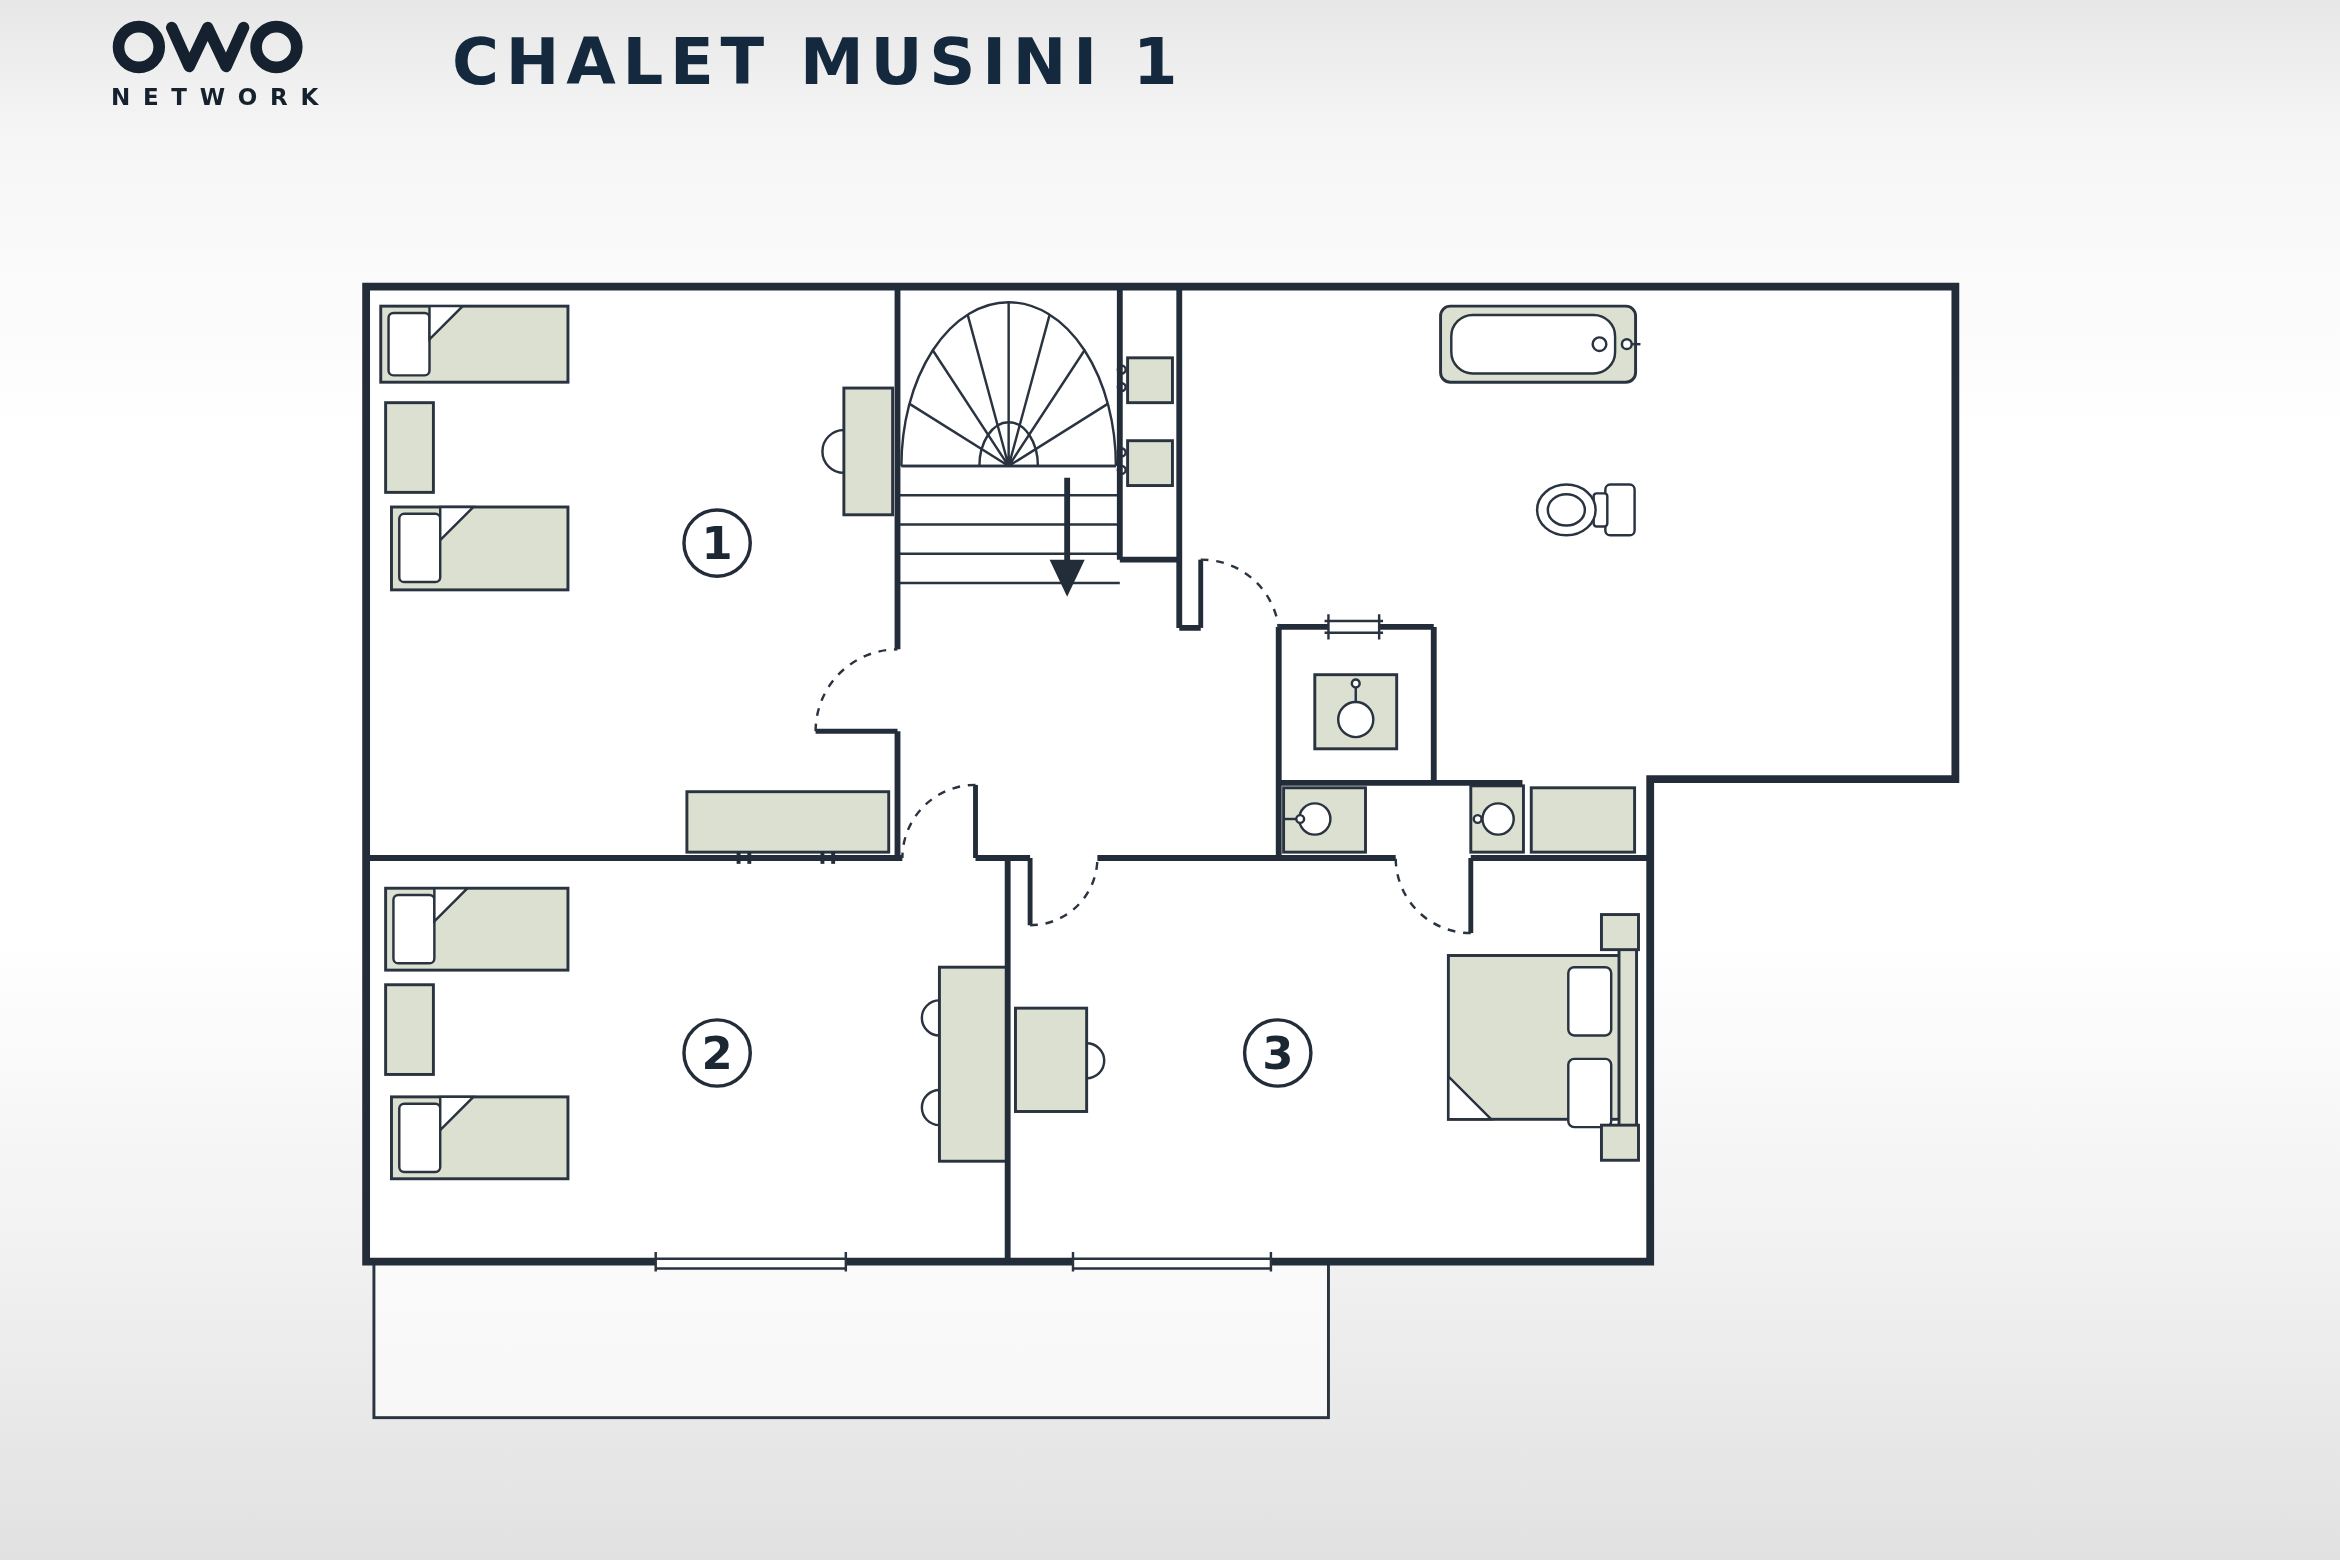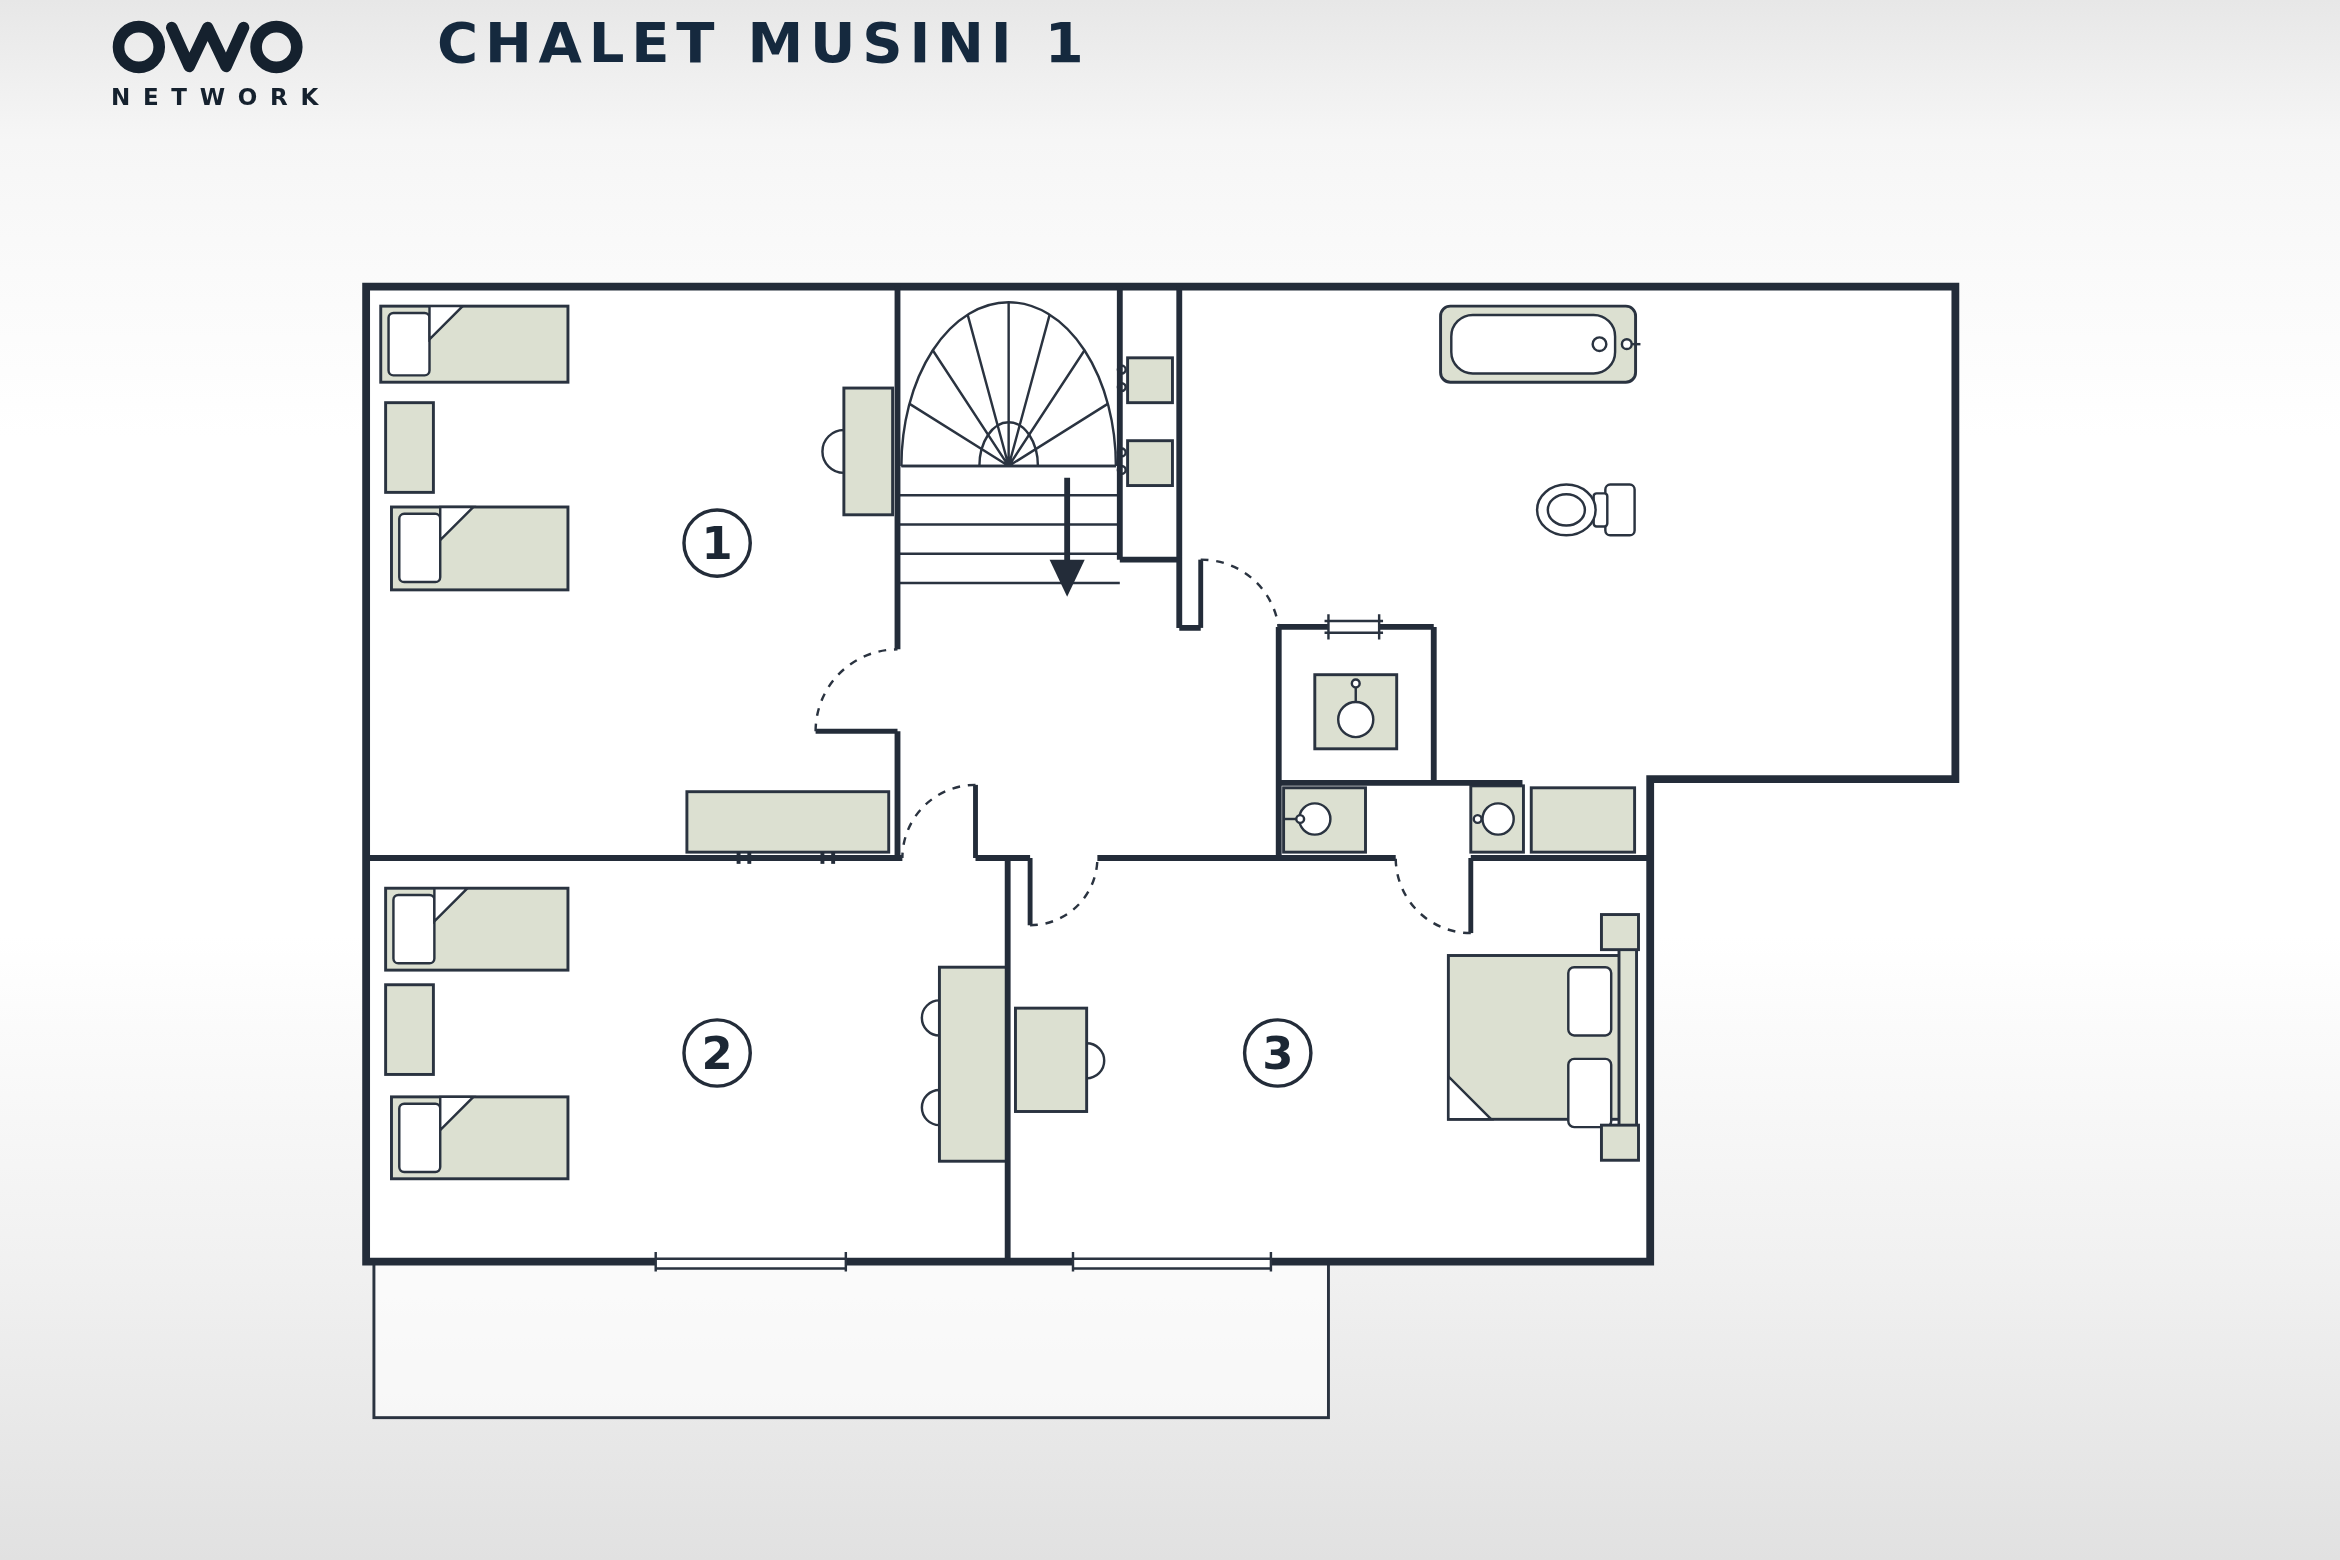--- a/index.html
+++ b/index.html
@@ -9,22 +9,22 @@
     overflow:hidden;
     background:linear-gradient(180deg,#e7e7e7 0%,#f6f6f6 9%,#ffffff 28%,#ffffff 60%,#f0f0f0 82%,#e1e1e1 100%);
     font-family:"DejaVu Sans","Liberation Sans",sans-serif;
   }
   .logo{position:absolute;left:109px;top:15.6px;color:#15212e;}
   .logo-sub{
     font-weight:bold;font-size:23px;letter-spacing:12.7px;
     margin-top:2px;padding-left:2px;color:#15212e;
   }
   .title{
-    position:absolute;left:437px;top:9.8px;margin:0;
-    font-size:56px;font-weight:900;letter-spacing:6.8px;
+    position:absolute;left:437px;top:9.8px;margin:15px;
+    font-size:64px;font-weight:900;letter-spacing:6.8px;
     color:#15293e;white-space:nowrap;
   }
   .plan{position:absolute;left:0;top:0;}
   .wall{stroke:#232c39;fill:none;}
   .furn{fill:#dce0d1;stroke:#2a3340;stroke-width:3;}
   .white{fill:#ffffff;stroke:#2a3340;stroke-width:2.5;}
   .thin{stroke:#2a3340;stroke-width:2.5;fill:none;}
   .dash{stroke:#2a3340;stroke-width:2.5;fill:none;stroke-dasharray:8 8;}
   .leaf{stroke:#232c39;stroke-width:5;fill:none;}
   .room-circle{fill:#ffffff;stroke:#232c39;stroke-width:3.5;}

